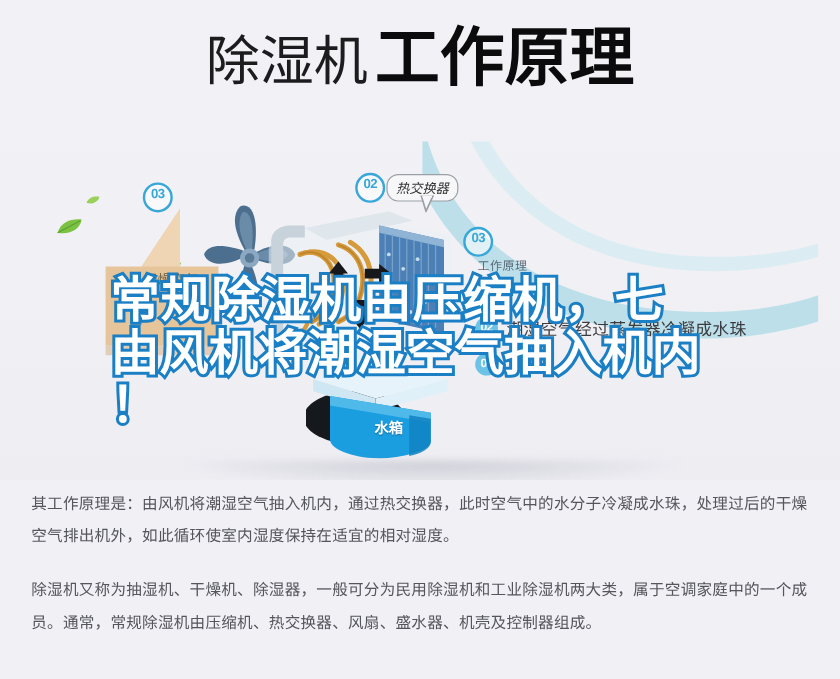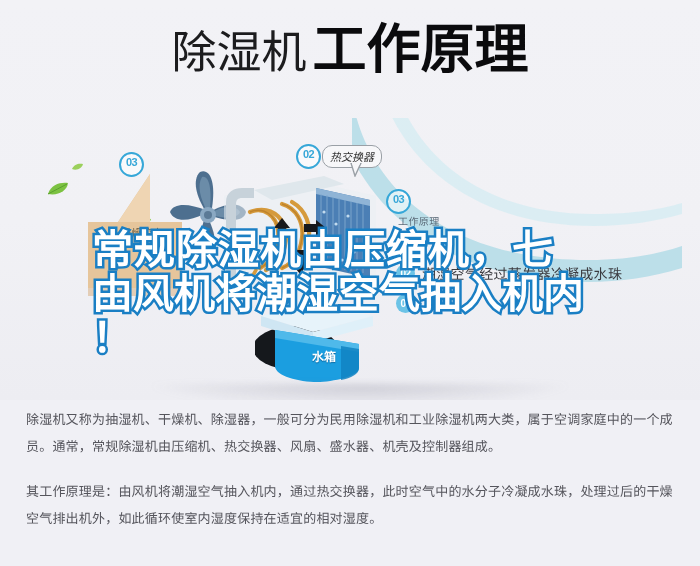--- a/index.html
+++ b/index.html
@@ -418,17 +418,17 @@
     <div class="overlay">
       <div class="overlay-line l1">常规除湿机由压缩机，七</div>
       <div class="overlay-line l2">由风机将潮湿空气抽入机内</div>
       <div class="overlay-line l3">！</div>
     </div>
 
     <div class="card-shadow"></div>
   </div>
 
   <div class="body-copy">
+    <p class="para">其工作原理是：由风机将潮湿空气抽入机内，通过热交换器，此时空气中的水分子冷凝成水珠，处理过后的干燥空气排出机外，如此循环使室内湿度保持在适宜的相对湿度。</p>
     <p class="para">除湿机又称为抽湿机、干燥机、除湿器，一般可分为民用除湿机和工业除湿机两大类，属于空调家庭中的一个成员。通常，常规除湿机由压缩机、热交换器、风扇、盛水器、机壳及控制器组成。</p>
-    <p class="para">其工作原理是：由风机将潮湿空气抽入机内，通过热交换器，此时空气中的水分子冷凝成水珠，处理过后的干燥空气排出机外，如此循环使室内湿度保持在适宜的相对湿度。</p>
   </div>
 
 </div>
 
 </body></html>

